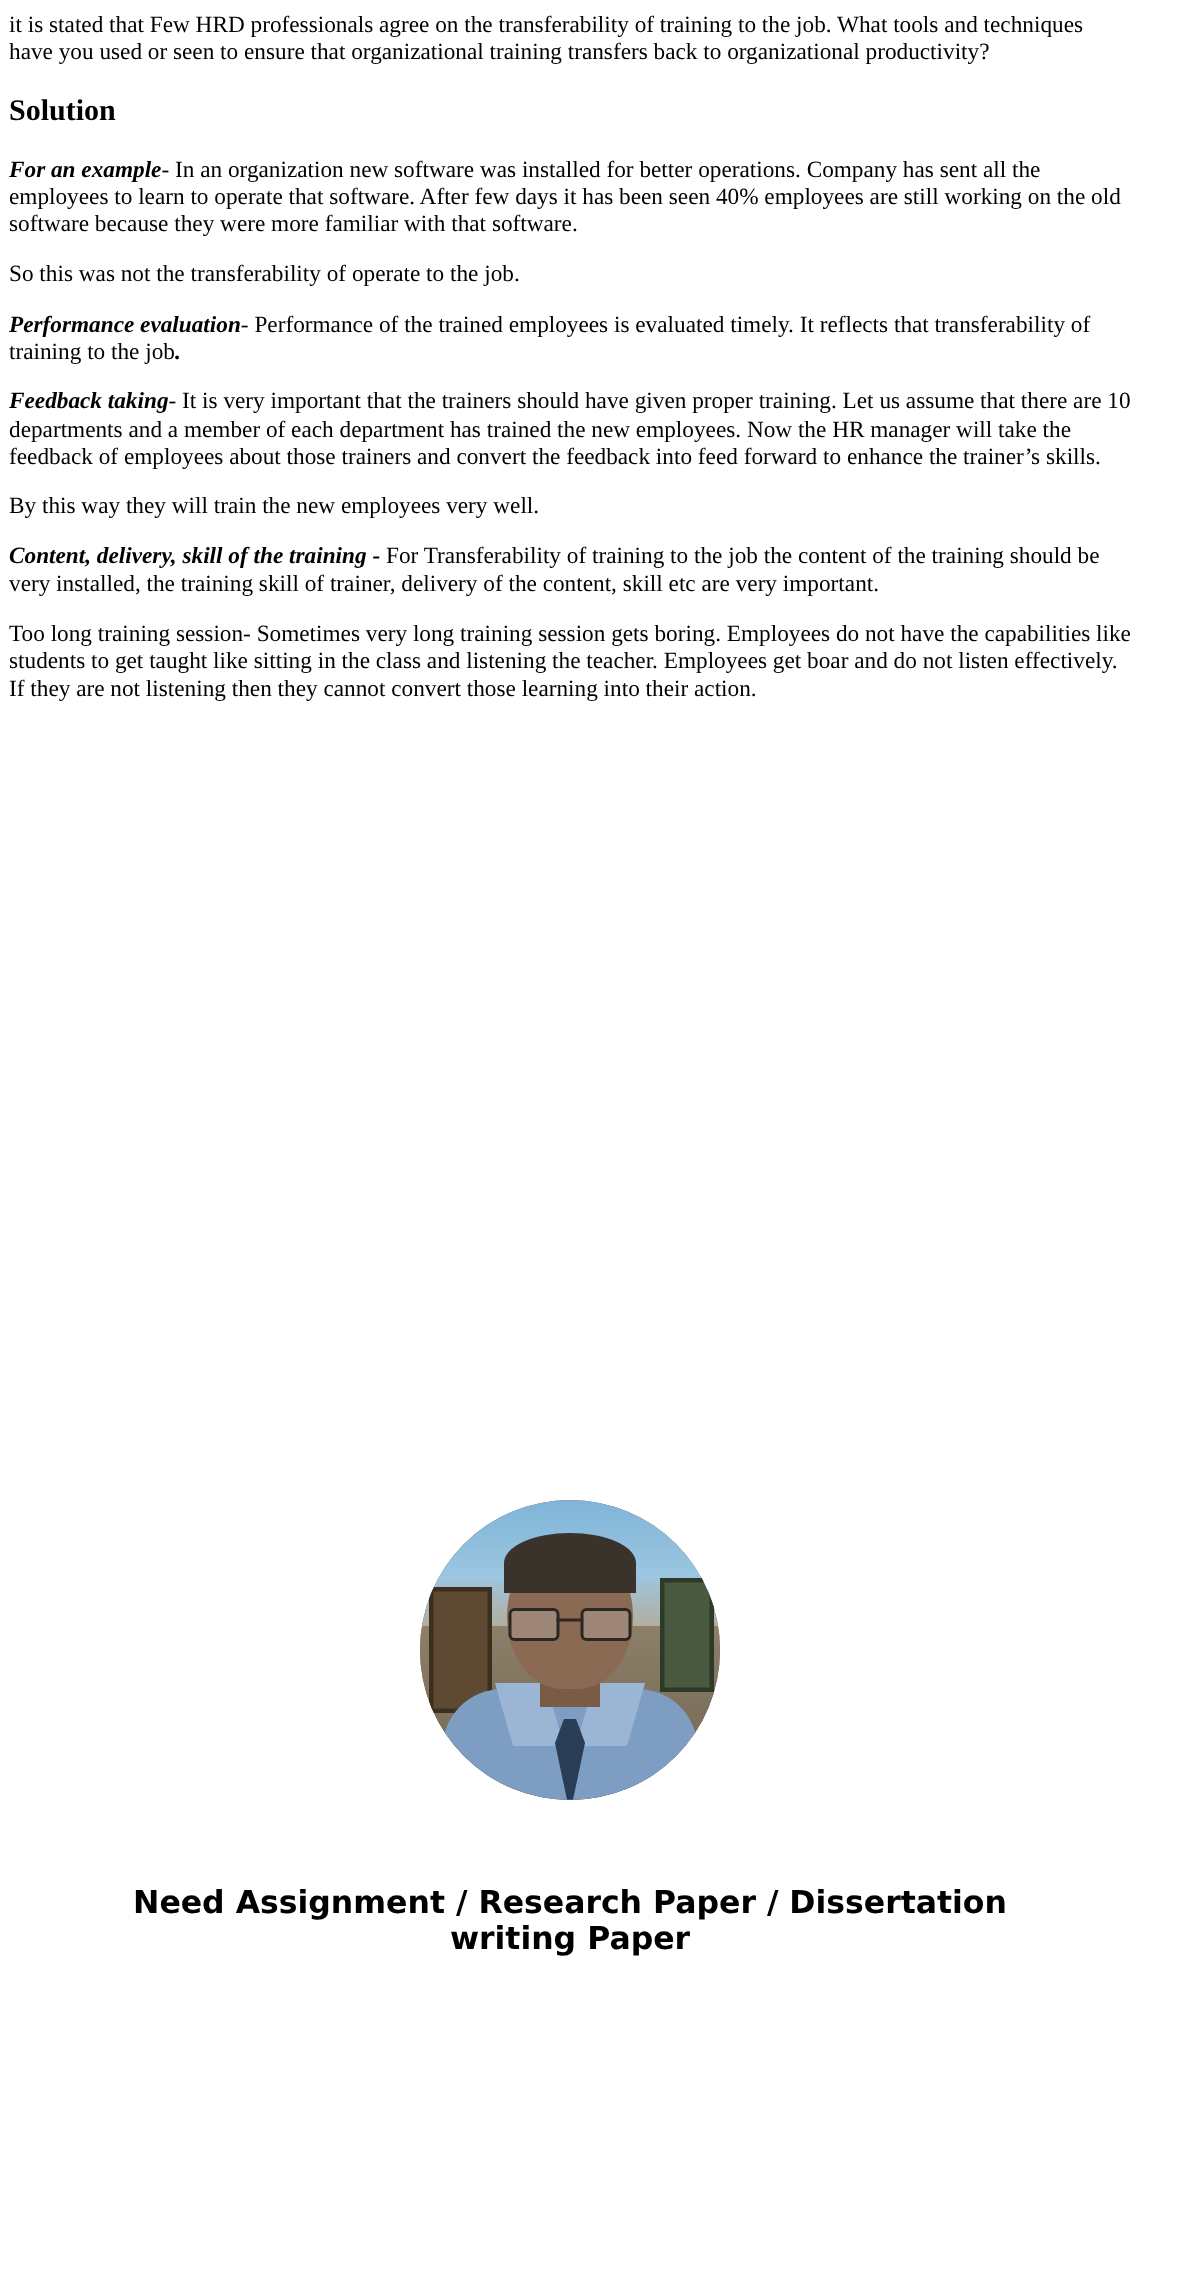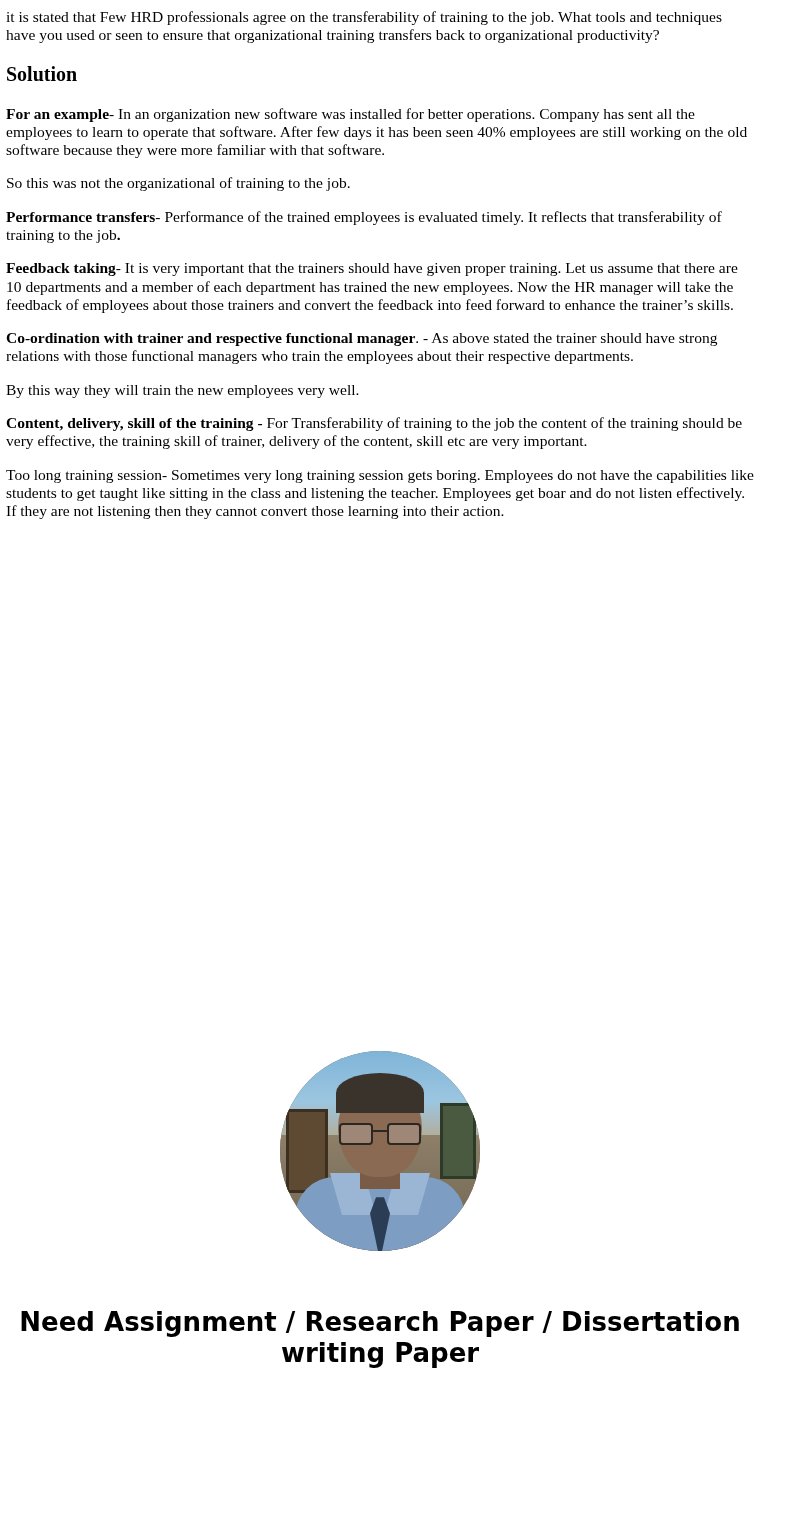--- a/index.html
+++ b/index.html
@@ -32,20 +32,21 @@
     margin-bottom: 18px;
   }
   h2.section-heading {
     font-size: 20px;
     font-weight: bold;
     margin: 12px 0 20px 0;
     line-height: 1.1;
   }
   .lead {
     font-weight: bold;
+    font-style: italic;
   }
   .spacer {
     height: 516px;
   }
   .avatar-wrap {
     display: flex;
     justify-content: center;
     align-items: center;
     margin-top: 0;
   }
@@ -165,21 +166,21 @@
     top: 108px;
     width: 40px;
     height: 30px;
     background: #7a5b45;
   }
   .promo {
     margin-top: 56px;
     text-align: center;
     font-family: "DejaVu Sans", sans-serif;
     font-weight: bold;
-    font-size: 26px;
+    font-size: 21px;
     line-height: 1.16;
     letter-spacing: 0px;
     color: #000000;
   }
   .promo .line2 {
     display: block;
   }
 </style>
 </head>
 <body>
@@ -189,42 +190,39 @@
   <p class="intro">it is stated that Few HRD professionals agree on the transferability of training to the job. What tools and techniques have you used or seen to ensure that organizational training transfers back to organizational productivity?</p>
 
   <h2 class="section-heading">Solution</h2>
 
 
   <p class="para">
     <span class="lead">For an example</span><span>- In an organization new software was installed for better operations. Company has sent all the employees to learn to operate that software. After few days it has been seen 40% employees are still working on the old software because they were more familiar with that software.</span>
   </p>
 
   <p class="para">
-    <span>So this was not the organizational of training to the job.</span>
-  </p>
-
-
-  <p class="para">
-    <span class="lead">Performance transfers</span><span>- Performance of the trained employees is evaluated timely. It reflects that transferability of training to the job</span><span class="lead">.</span>
+    <span>So this was not the transferability of operate to the job.</span>
+  </p>
+
+
+  <p class="para">
+    <span class="lead">Performance evaluation</span><span>- Performance of the trained employees is evaluated timely. It reflects that transferability of training to the job</span><span class="lead">.</span>
   </p>
 
   <p class="para">
     <span class="lead">Feedback taking</span><span>- It is very important that the trainers should have given proper training. Let us assume that there are 10 departments and a member of each department has trained the new employees. Now the HR manager will take the feedback of employees about those trainers and convert the feedback into feed forward to enhance the trainer’s skills.</span>
   </p>
 
-  <p class="para">
-    <span class="lead">Co-ordination with trainer and respective functional manager</span><span>. - As above stated the trainer should have strong relations with those functional managers who train the employees about their respective departments.</span>
-  </p>
 
   <p class="para">
     <span>By this way they will train the new employees very well.</span>
   </p>
 
   <p class="para">
-    <span class="lead">Content, delivery, skill of the training -</span><span> For Transferability of training to the job the content of the training should be very effective, the training skill of trainer, delivery of the content, skill etc are very important.</span>
+    <span class="lead">Content, delivery, skill of the training -</span><span> For Transferability of training to the job the content of the training should be very installed, the training skill of trainer, delivery of the content, skill etc are very important.</span>
   </p>
 
   <p class="para">
     <span>Too long training session- Sometimes very long training session gets boring. Employees do not have the capabilities like students to get taught like sitting in the class and listening the teacher. Employees get boar and do not listen effectively. If they are not listening then they cannot convert those learning into their action.</span>
   </p>
 
   <div class="spacer"></div>
 
   <div class="avatar-wrap">
     <div class="avatar">

